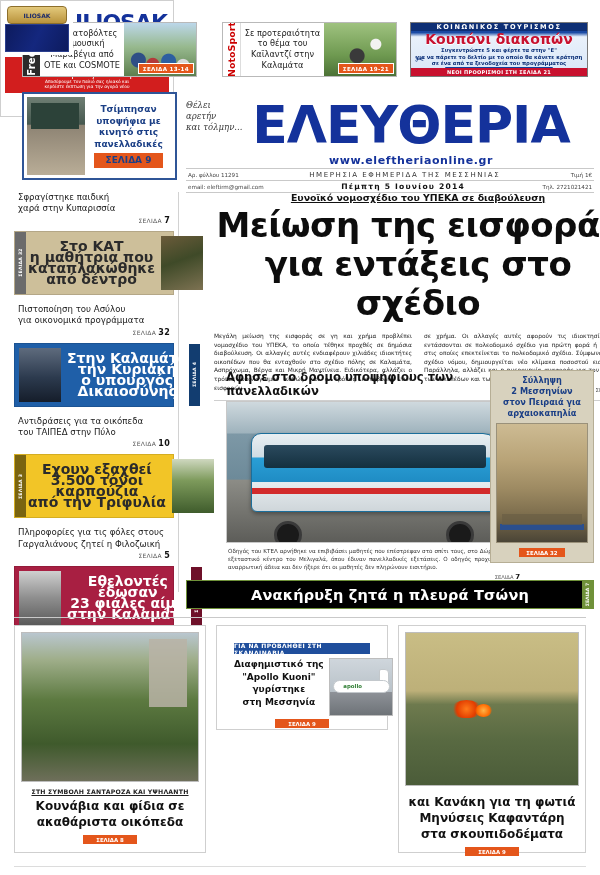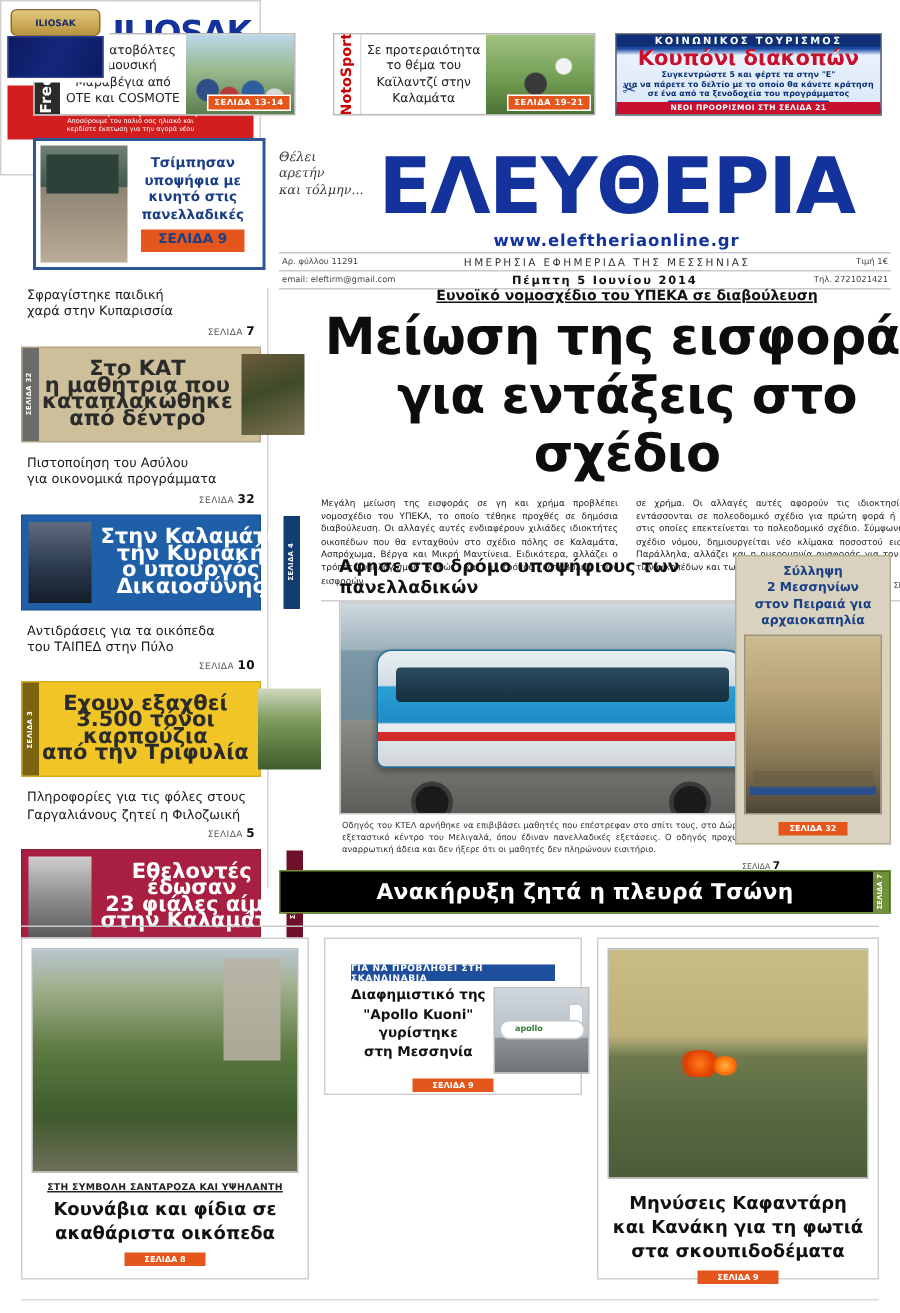--- a/index.html
+++ b/index.html
@@ -503,21 +503,21 @@
 
     </div>
   </div>
 
   <div class="bcard b-right">
     <div class="ph">
       <div class="fire"></div>
       <div class="fire2"></div>
     </div>
     <div class="b-cap-h" style="margin-top:8px">
+      <div>και Κανάκη για τη φωτιά</div>
       <div>Μηνύσεις Καφαντάρη</div>
-      <div>και Κανάκη για τη φωτιά</div>
       <div>στα σκουπιδοδέματα</div>
     </div>
     <div class="b-badge">ΣΕΛΙΔΑ 9</div>
   </div>
 
   <div class="footline"></div>
 </div>
 
 </body></html>

